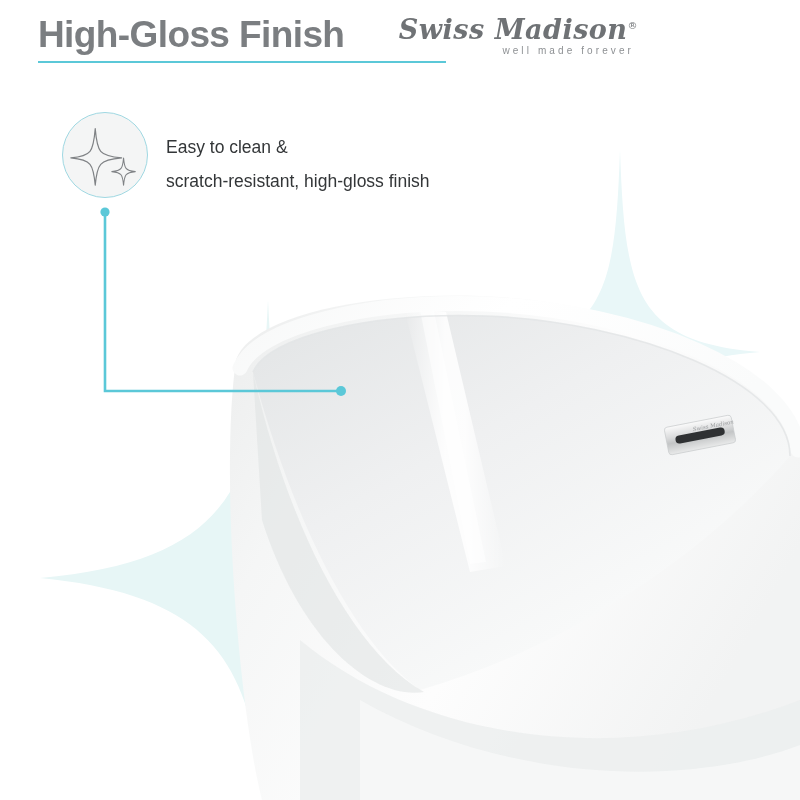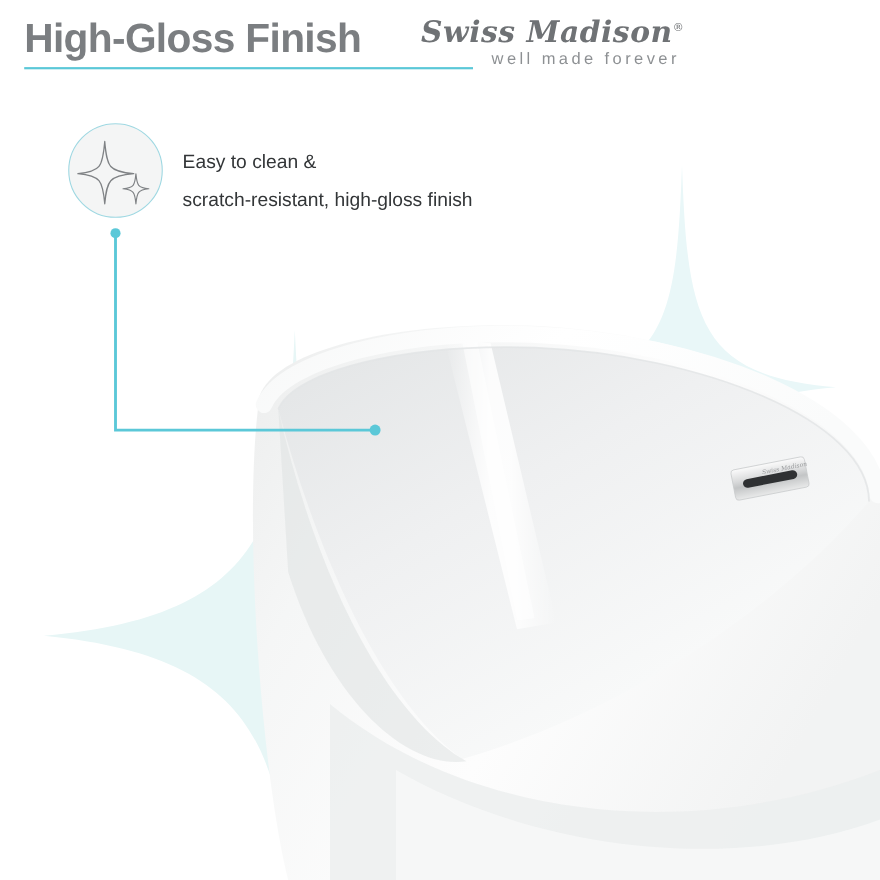--- a/index.html
+++ b/index.html
@@ -34,21 +34,21 @@
     inset: 0;
     width: 800px;
     height: 800px;
     pointer-events: none;
   }
 
   
   .header {
     position: absolute;
     top: 0;
-    left: 0;
+    left: 16px;
     width: 640px;
     height: 80px;
   }
 
   .page-title {
     position: absolute;
     left: 22px;
     top: 14px;
     font-size: 37px;
     font-weight: bold;
@@ -88,21 +88,21 @@
   }
   .logo-reg {
     font-size: 10px;
     vertical-align: super;
     font-style: normal;
     font-weight: normal;
   }
   .logo-tagline {
     margin-top: 2px;
     margin-right: 4px;
-    font-size: 15px;
+    font-size: 10px;
     color: #8d9093;
     letter-spacing: 3.1px;
     white-space: nowrap;
   }
 
   
   .feature-badge {
     position: absolute;
     left: 62px;
     top: 112px;

